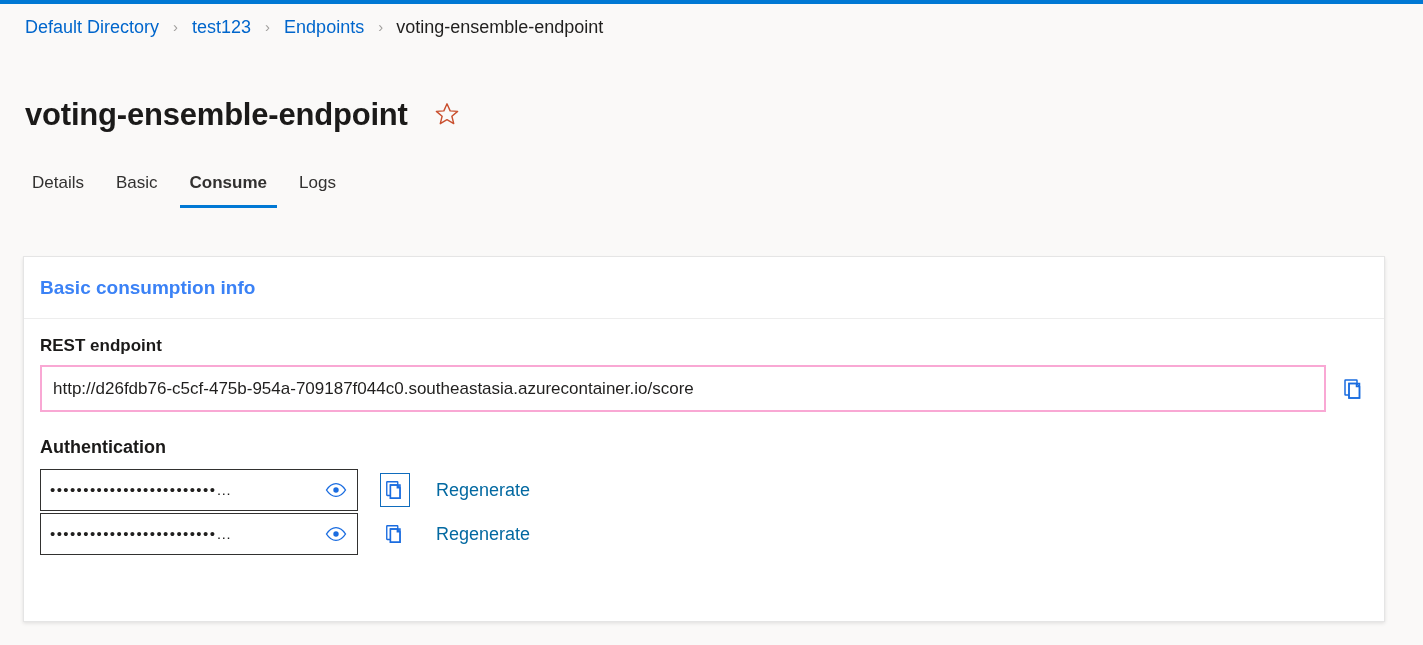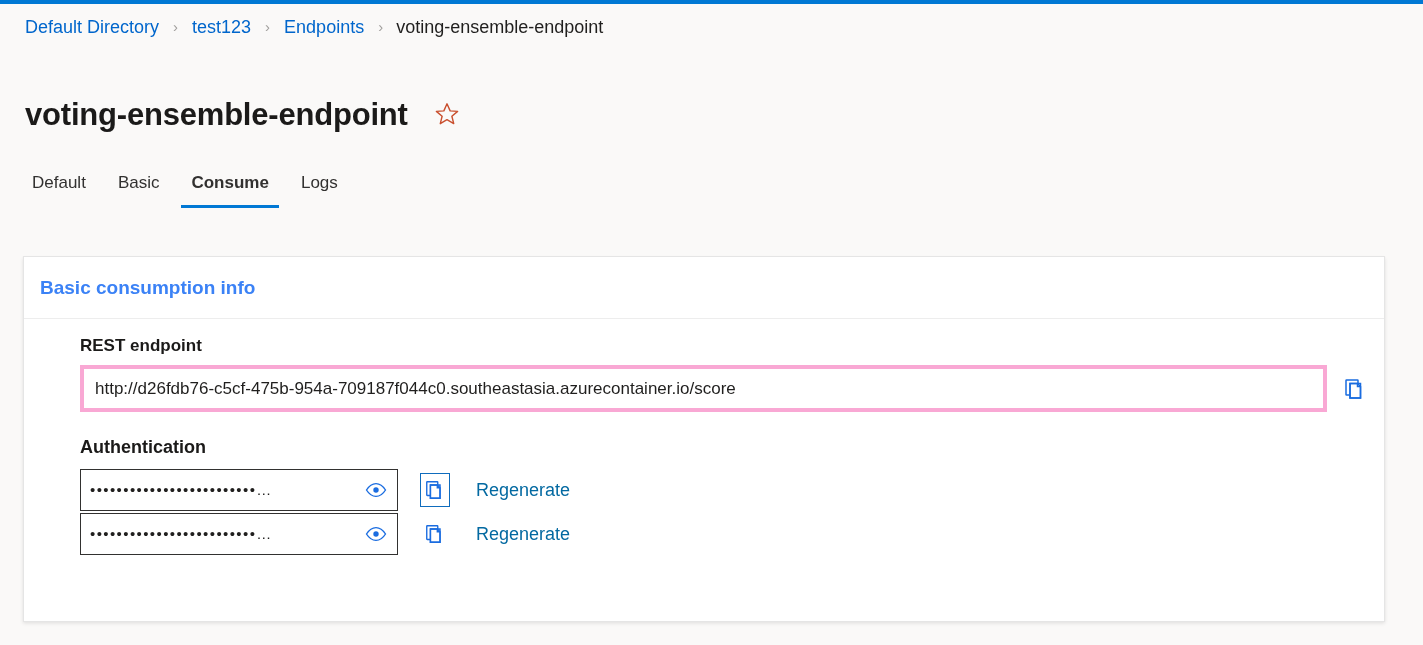--- a/index.html
+++ b/index.html
@@ -98,21 +98,20 @@
     height: 62px;
     border-bottom: 1px solid #ededed;
     display: flex; align-items: center;
     padding-left: 16px;
   }
   #card-title {
     font-size: 19px; font-weight: 600; color: #3b82f6;
   }
   #card-body {
     padding: 16px 16px 0 16px;
-    margin-left: 40px;
   }
 
   .field-label {
     font-size: 17px;
     font-weight: 600;
     color: #1b1a19;
     margin-bottom: 8px;
     line-height: 22px;
   }
   .section-label {
@@ -131,21 +130,21 @@
     line-height: 18px;
   }
 
   
   #rest-row {
     display: flex; align-items: center;
   }
   #rest-input {
     width: 1293px;
     height: 47px;
-    border: 4px solid #f9a8d4;
+    border: 2px solid #f9a8d4;
     background: #fff;
     font-family: "Liberation Sans", sans-serif;
     font-size: 17px;
     color: #201f1e;
     padding: 0 11px;
     outline: none;
   }
   #rest-copy-btn {
     margin-left: 14px;
     width: 28px; height: 28px;
@@ -224,21 +223,21 @@
   <div id="title-row">
     <h1 id="page-title">voting-ensemble-endpoint</h1>
     <span id="favorite-star">
       <svg width="26" height="26" viewBox="0 0 24 24" fill="none" stroke="#c94f2e" stroke-width="1.3" stroke-linejoin="round">
         <polygon points="12,2.6 14.9,9.1 21.8,9.6 16.5,14.1 18.2,20.9 12,17.2 5.8,20.9 7.5,14.1 2.2,9.6 9.1,9.1"></polygon>
       </svg>
     </span>
   </div>
 
   <div id="tabs">
-    <div class="tab">Default</div>
+    <div class="tab">Details</div>
     <div class="tab">Basic</div>
     <div class="tab active">Consume</div>
     <div class="tab">Logs</div>
   </div>
 
   <section id="card">
     <div id="card-header">
       <span id="card-title">Basic consumption info</span>
     </div>
 

